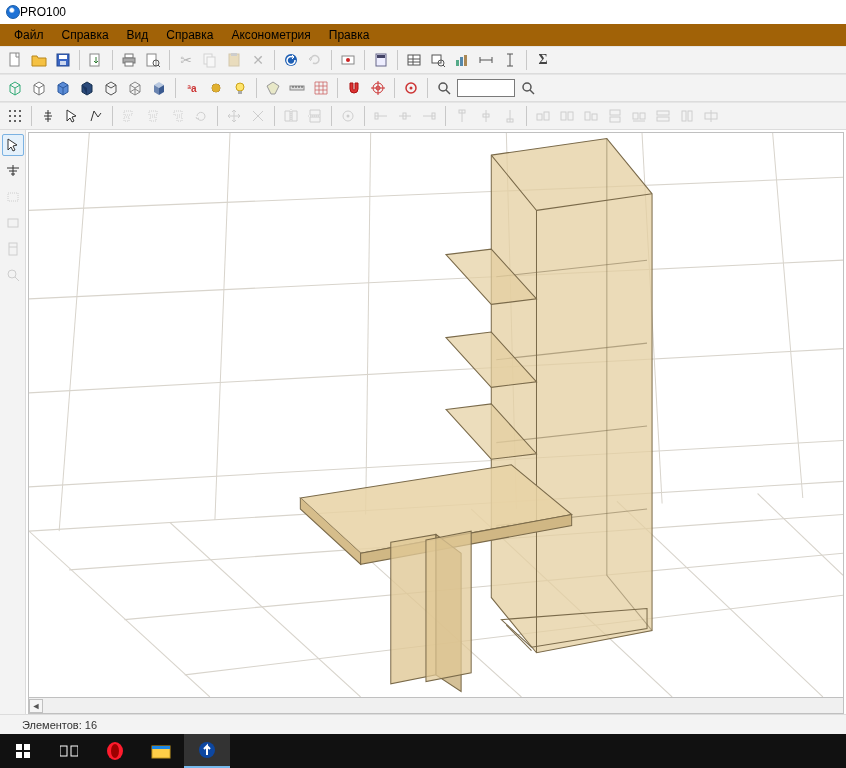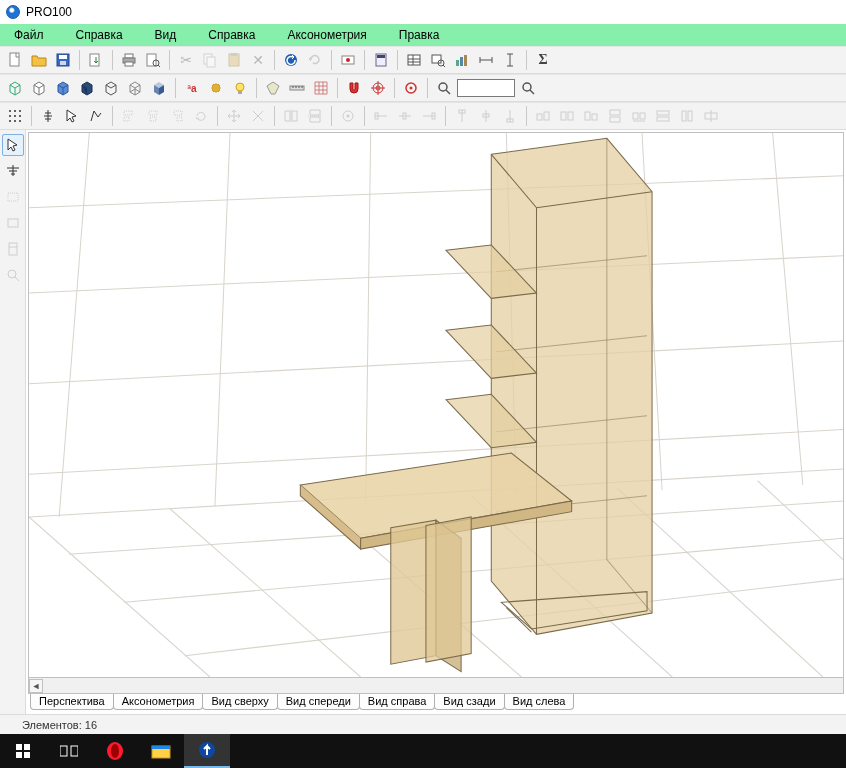--- a/index.html
+++ b/index.html
@@ -1,19 +1,19 @@
 <!DOCTYPE html>
 <html><head>
 <meta charset="utf-8">
 <style>
   * { margin: 0; padding: 0; box-sizing: border-box; }
   body { font-family: "Segoe UI", Tahoma, sans-serif; font-size: 12px; background: #fff; width: 846px; height: 768px; overflow: hidden; display: flex; flex-direction: column; }
-  .titlebar { height: 24px; background: #fff; display: flex; align-items: center; padding: 0 6px; gap: 6px; }
+  .titlebar { height: 24px; background: #fff; display: flex; align-items: center; padding: 0 6px; }
   .titlebar .app-icon { width: 14px; height: 14px; border-radius: 50%; background: radial-gradient(circle at 40% 35%, #fff 0 15%, #1e72d6 30% 100%); border: 1px solid #165aa8; }
-  .menubar { height: 22px; background: #86efac; display: flex; align-items: center; padding: 0 6px; gap: 16px; }
+  .menubar { height: 22px; background: #a16207; display: flex; align-items: center; padding: 0 6px; gap: 2px; }
   .menubar span { padding: 2px 8px; cursor: default; }
   .toolbar { background: #f3f3f3; border-top: 1px solid #e5e5e5; border-bottom: 1px solid #dcdcdc; display: flex; align-items: center; padding: 2px 4px; gap: 2px; min-height: 28px; flex-wrap: nowrap; }
   .tbbtn { width: 22px; height: 22px; display: flex; align-items: center; justify-content: center; border: 1px solid transparent; border-radius: 2px; cursor: default; font-size: 14px; color: #444; }
   .tbbtn.disabled { opacity: 0.35; }
   .sep { width: 1px; height: 20px; background: #c8c8c8; margin: 0 3px; }
   .searchbox { height: 18px; width: 58px; border: 1px solid #7a7a7a; background: #fff; font-size: 11px; padding: 0 3px; }
   .workspace { flex: 1; display: flex; min-height: 0; }
   .left-tools { width: 26px; background: #f3f3f3; border-right: 1px solid #dcdcdc; display: flex; flex-direction: column; align-items: center; padding-top: 4px; gap: 4px; }
   .left-tools .tbbtn.sel { background: #e5f1fb; border-color: #7bb2e2; }
   .view-wrap { flex: 1; display: flex; flex-direction: column; min-height: 0; }
@@ -552,29 +552,20 @@
           <path d="M395 368 L440 360 L440 488 L395 496 Z" fill="#e0c896" fill-opacity="0.75"></path>
 
           <path d="M470 440 L500 465 L615 448 L615 430 Z" fill="#fff" fill-opacity="0"></path>
           <line x1="475" y1="445" x2="500" y2="468"></line>
         </g>
       </svg>
     </div>
     <div class="scroll-x">
       <div class="arrow">◄</div>
     </div>
-    <div class="tabs">
-      <div class="tab">Перспектива</div>
-      <div class="tab">Аксонометрия</div>
-      <div class="tab">Вид сверху</div>
-      <div class="tab">Вид спереди</div>
-      <div class="tab">Вид справа</div>
-      <div class="tab">Вид сзади</div>
-      <div class="tab">Вид слева</div>
-    </div>
   </div>
 </div>
 
 <div class="status">
   <span>Элементов:</span>&nbsp;
   <span>16</span>
 </div>
 
 <div class="taskbar">
   <div class="taskbtn">

